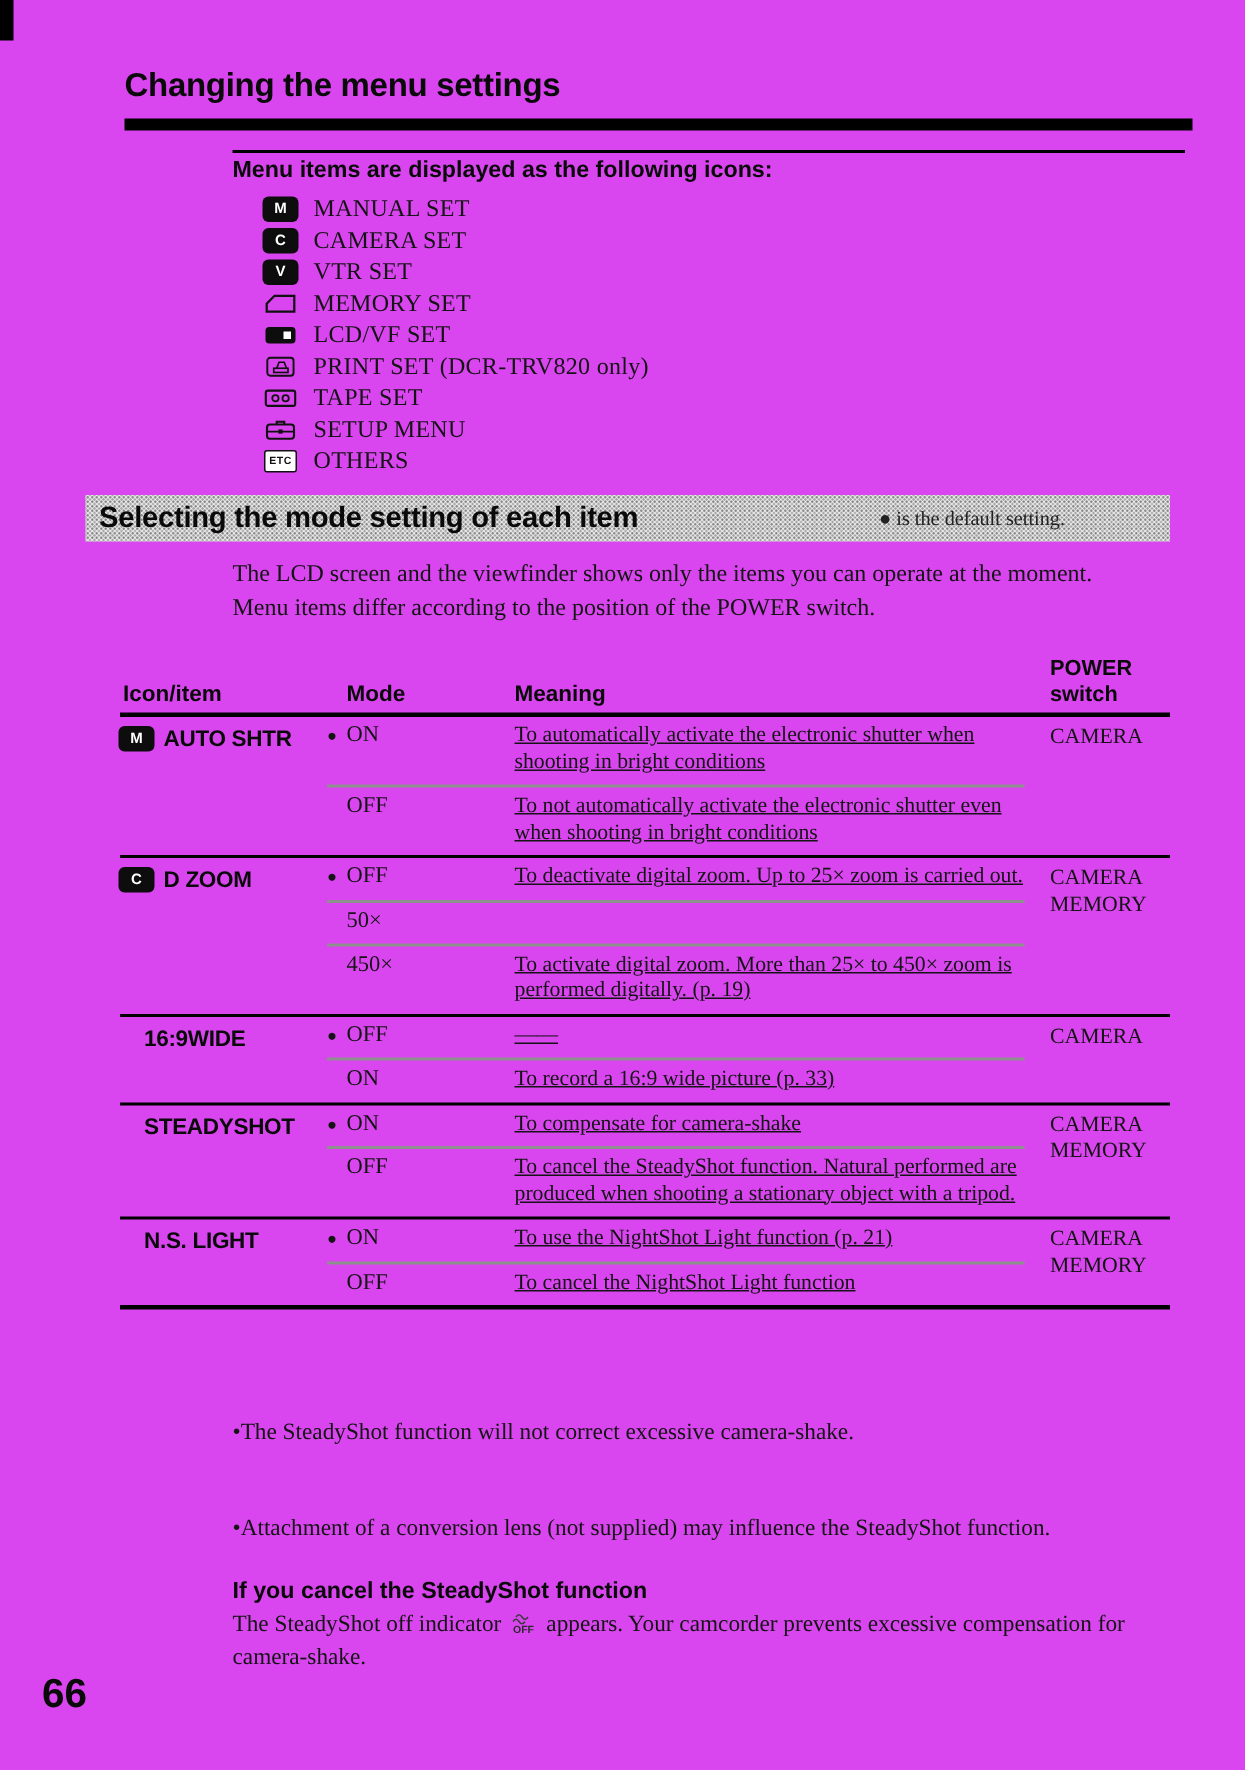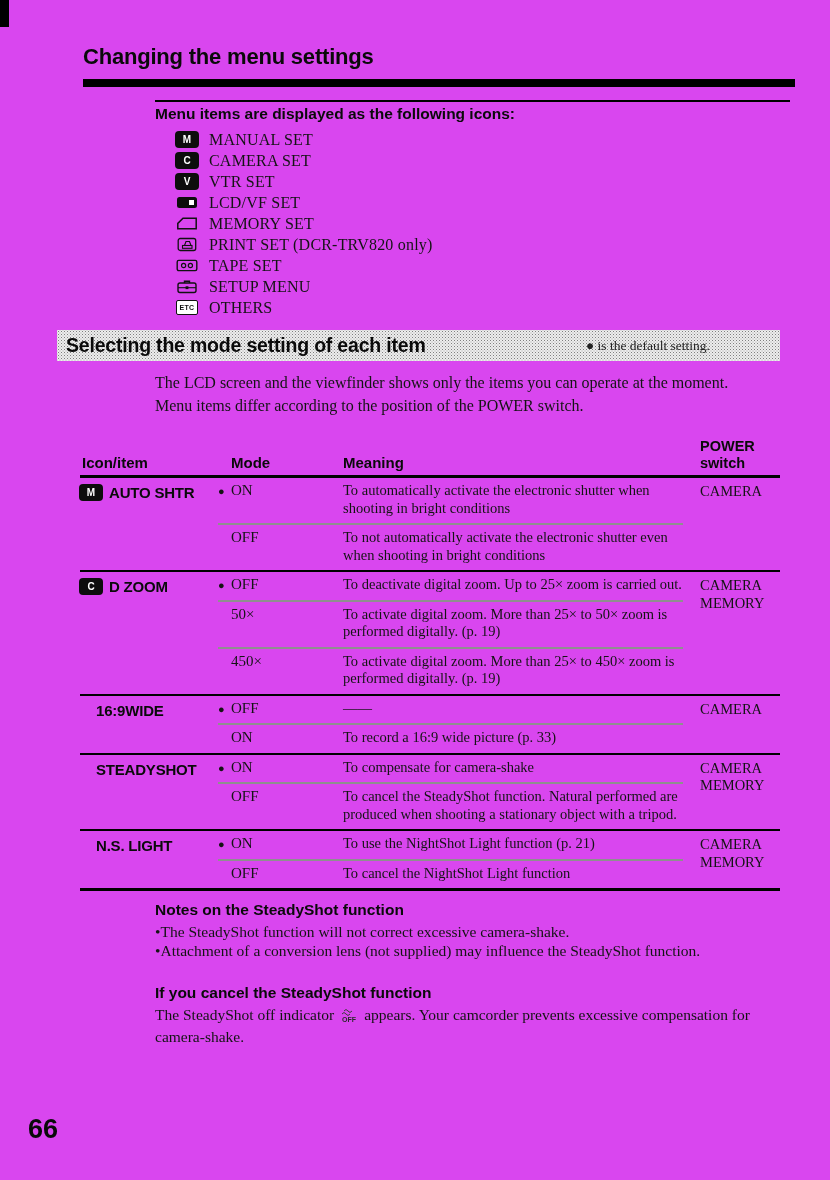--- a/index.html
+++ b/index.html
@@ -47,29 +47,29 @@
   .cell-item{width:138px;box-sizing:border-box;display:flex;gap:7px;align-items:flex-start;padding-top:6px;}
   .cell-item .mi{margin-top:1px;}
   .t-item.indent .cell-item{padding-left:16px;}
   .item-label{font:700 15px "Liberation Sans",sans-serif;letter-spacing:-0.2px;color:#0a0a0a;white-space:nowrap;}
 
   .cell-modes{width:465px;}
   .mode-row{display:flex;padding:4px 0 6px;}
   .mode-row + .mode-row{border-top:2px solid #8f8f8f;}
   .cell-mode{width:125px;position:relative;padding-left:13px;box-sizing:border-box;font:15px "Liberation Serif",serif;}
   .dot{position:absolute;left:0;top:3px;font-size:11px;}
-  .cell-meaning{width:340px;font:14.5px/17.5px "Liberation Serif",serif;}
+  .cell-meaning{width:340px;font:14.5px/17.5px "Liberation Serif",serif;text-decoration:underline;}
 
   .cell-power{margin-left:17px;width:80px;padding-top:5px;}
   .power-line{font:14.5px/17.5px "Liberation Serif",serif;}
 
   .notes{position:absolute;left:155px;top:901px;width:625px;}
   .note-heading{font:700 15.5px "Liberation Sans",sans-serif;color:#0a0a0a;margin:0 0 4px 0;}
   .bullets{width:565px;}
-  .bullet{font:15.5px/18.5px "Liberation Serif",serif;padding-left:11px;text-indent:-11px;}
+  .bullet{font:15.5px/18.5px "Liberation Serif",serif;padding-left:11px;text-indent:-11px;margin-top:45px;}
   .bullet::before{content:"\2022 ";}
   .note2{margin-top:24px;}
   .note-body{font:15.5px/18.5px "Liberation Serif",serif;width:600px;}
   .ss-off{display:inline-block;vertical-align:-3px;margin:0 3px;}
 
   .page-num{position:absolute;left:28px;top:1114px;font:700 27px "Liberation Sans",sans-serif;color:#0a0a0a;}
 </style>
 </head>
 <body>
 
@@ -90,33 +90,33 @@
         <span class="mi mi-black">C</span>
         <span class="icon-label">CAMERA SET</span>
       </div>
       <div class="icon-row">
         <span class="mi mi-black">V</span>
         <span class="icon-label">VTR SET</span>
       </div>
       <div class="icon-row">
         <span class="mi mi-svg">
           <svg width="22" height="15" viewBox="0 0 22 15">
+            <path d="M7 2.2 H20.2 V12.8 H1.8 V7.4 Z" fill="none" stroke="#111" stroke-width="1.5"></path>
+          </svg>
+        </span>
+        <span class="icon-label">MEMORY SET</span>
+      </div>
+      <div class="icon-row">
+        <span class="mi mi-svg">
+          <svg width="22" height="15" viewBox="0 0 22 15">
             <rect x="1" y="2" width="20" height="11" rx="2.5" fill="#0d0d0d"></rect>
             <rect x="13" y="5" width="5" height="5" fill="#fff"></rect>
           </svg>
         </span>
         <span class="icon-label">LCD/VF SET</span>
-      </div>
-      <div class="icon-row">
-        <span class="mi mi-svg">
-          <svg width="22" height="15" viewBox="0 0 22 15">
-            <path d="M7 2.2 H20.2 V12.8 H1.8 V7.4 Z" fill="none" stroke="#111" stroke-width="1.5"></path>
-          </svg>
-        </span>
-        <span class="icon-label">MEMORY SET</span>
       </div>
       <div class="icon-row">
         <span class="mi mi-svg">
           <svg width="22" height="15" viewBox="0 0 22 15">
             <rect x="2.2" y="1.5" width="17.5" height="12" rx="2" fill="none" stroke="#111" stroke-width="1.3"></rect>
             <path d="M8.5 8.5 L10 4.5 h3.5 L15 8.5" fill="none" stroke="#111" stroke-width="1.1"></path>
             <rect x="6.5" y="8.5" width="9.5" height="2.8" fill="none" stroke="#111" stroke-width="1.1"></rect>
           </svg>
         </span>
         <span class="icon-label">PRINT SET (DCR-TRV820 only)</span>
@@ -193,21 +193,20 @@
             <span class="mi mi-black">C</span>
             <span class="item-label">D ZOOM</span>
           </div>
           <div class="cell-modes">
             <div class="mode-row">
               <span class="cell-mode"><span class="dot">●</span><span class="mode-text">OFF</span></span>
               <span class="cell-meaning">To deactivate digital zoom. Up to 25× zoom is carried out.</span>
             </div>
             <div class="mode-row">
               <span class="cell-mode"><span class="mode-text">50×</span></span>
-              <span class="cell-meaning">To activate digital zoom. More than 25× to 50× zoom is performed digitally. (p. 19)</span>
             </div>
             <div class="mode-row">
               <span class="cell-mode"><span class="mode-text">450×</span></span>
               <span class="cell-meaning">To activate digital zoom. More than 25× to 450× zoom is performed digitally. (p. 19)</span>
             </div>
           </div>
           <div class="cell-power">
             <div class="power-line">CAMERA</div>
             <div class="power-line">MEMORY</div>
           </div>
@@ -265,21 +264,20 @@
           </div>
           <div class="cell-power">
             <div class="power-line">CAMERA</div>
             <div class="power-line">MEMORY</div>
           </div>
         </div>
       </div>
   </div>
 
   <div class="notes">
-    <div class="note-heading">Notes on the SteadyShot function</div>
     <div class="bullets">
         <div class="bullet">The SteadyShot function will not correct excessive camera-shake.</div>
         <div class="bullet">Attachment of a conversion lens (not supplied) may influence the SteadyShot function.</div>
       </div>
 
     <div class="note2">
       <div class="note-heading">If you cancel the SteadyShot function</div>
       <div class="note-body">
         <span>The SteadyShot off indicator</span><span class="ss-off"><svg width="24" height="16" viewBox="0 0 24 16">
               <g stroke="#3a3a3a" stroke-width="1" fill="none">

